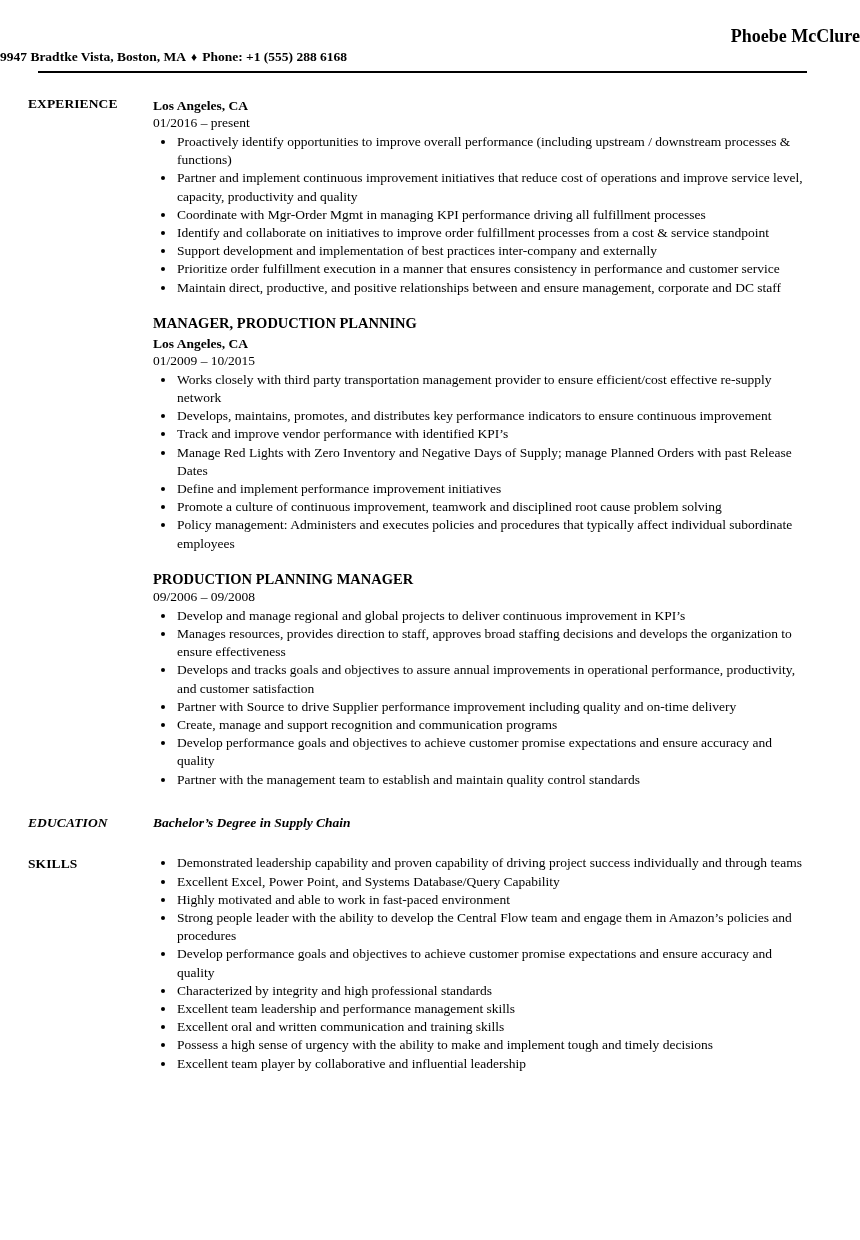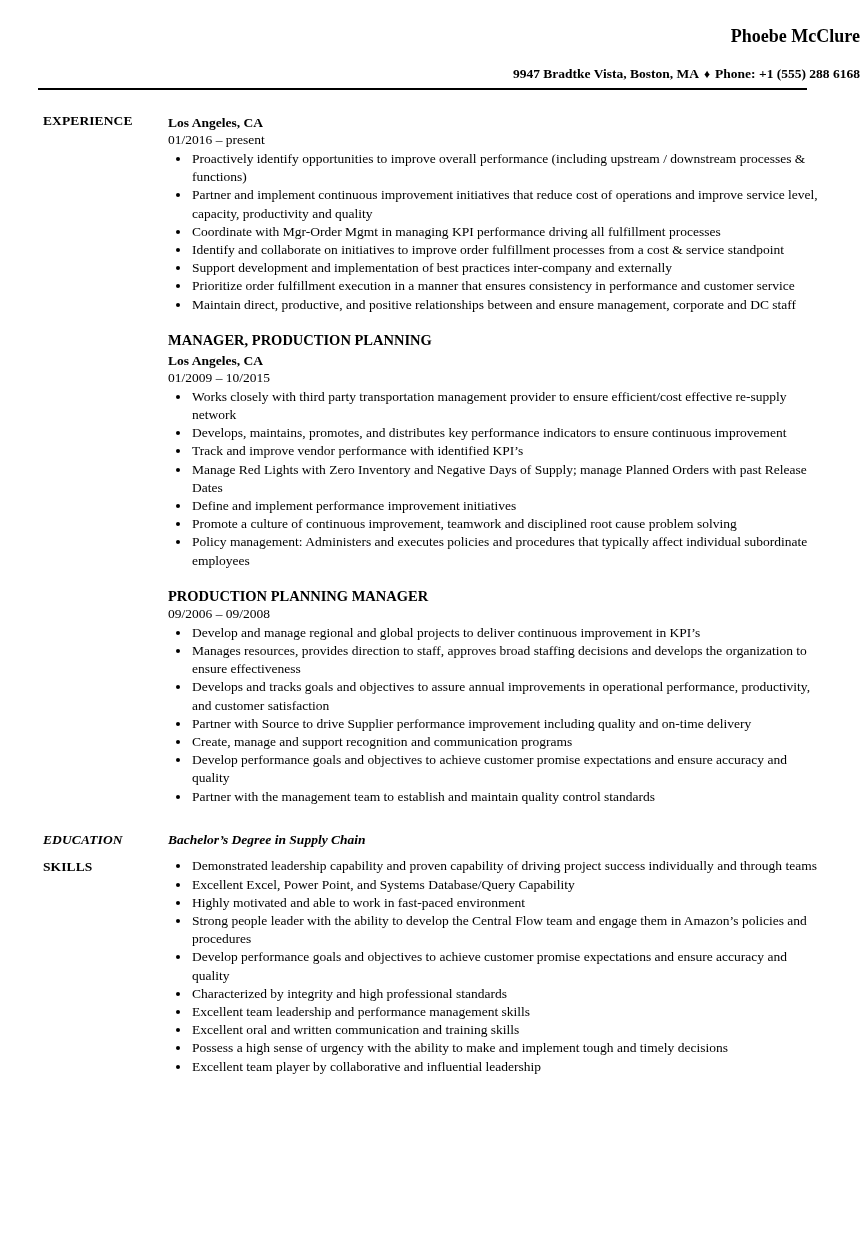--- a/index.html
+++ b/index.html
@@ -14,40 +14,40 @@
 
   
   .name {
     margin: 26px 0 0 0;
     text-align: right;
     font-size: 18px;
     font-weight: 700;
     line-height: 20px;
   }
   .contact {
-    margin-top: 20px;
-    text-align: right;
+    margin-top: 3px;
+    text-align: left;
     font-size: 13.5px;
     font-weight: 700;
     line-height: 15px;
   }
   .diamond { padding: 0 5px; font-size: 12px; }
   .rule {
     margin: 6px 53px 0 38px;
     border: 0;
     border-top: 2.6px solid #000000;
     height: 0;
   }
 
   
-  .main { padding-left: 43px; }
+  .main { padding-left: 28px; }
   .row { display: flex; align-items: flex-start; }
   .sec-experience { margin-top: 21px; }
   .sec-education  { margin-top: 24px; font-style: italic; }
-  .sec-skills     { margin-top: 8px; }
+  .sec-skills     { margin-top: 22px; }
   .label-col {
     flex: 0 0 125px;
     font-size: 13.5px;
     font-weight: 700;
     line-height: 17px;
     padding-top: 1px;
     letter-spacing: 0.1px;
   }
   .content-col { width: 656px; }
 

